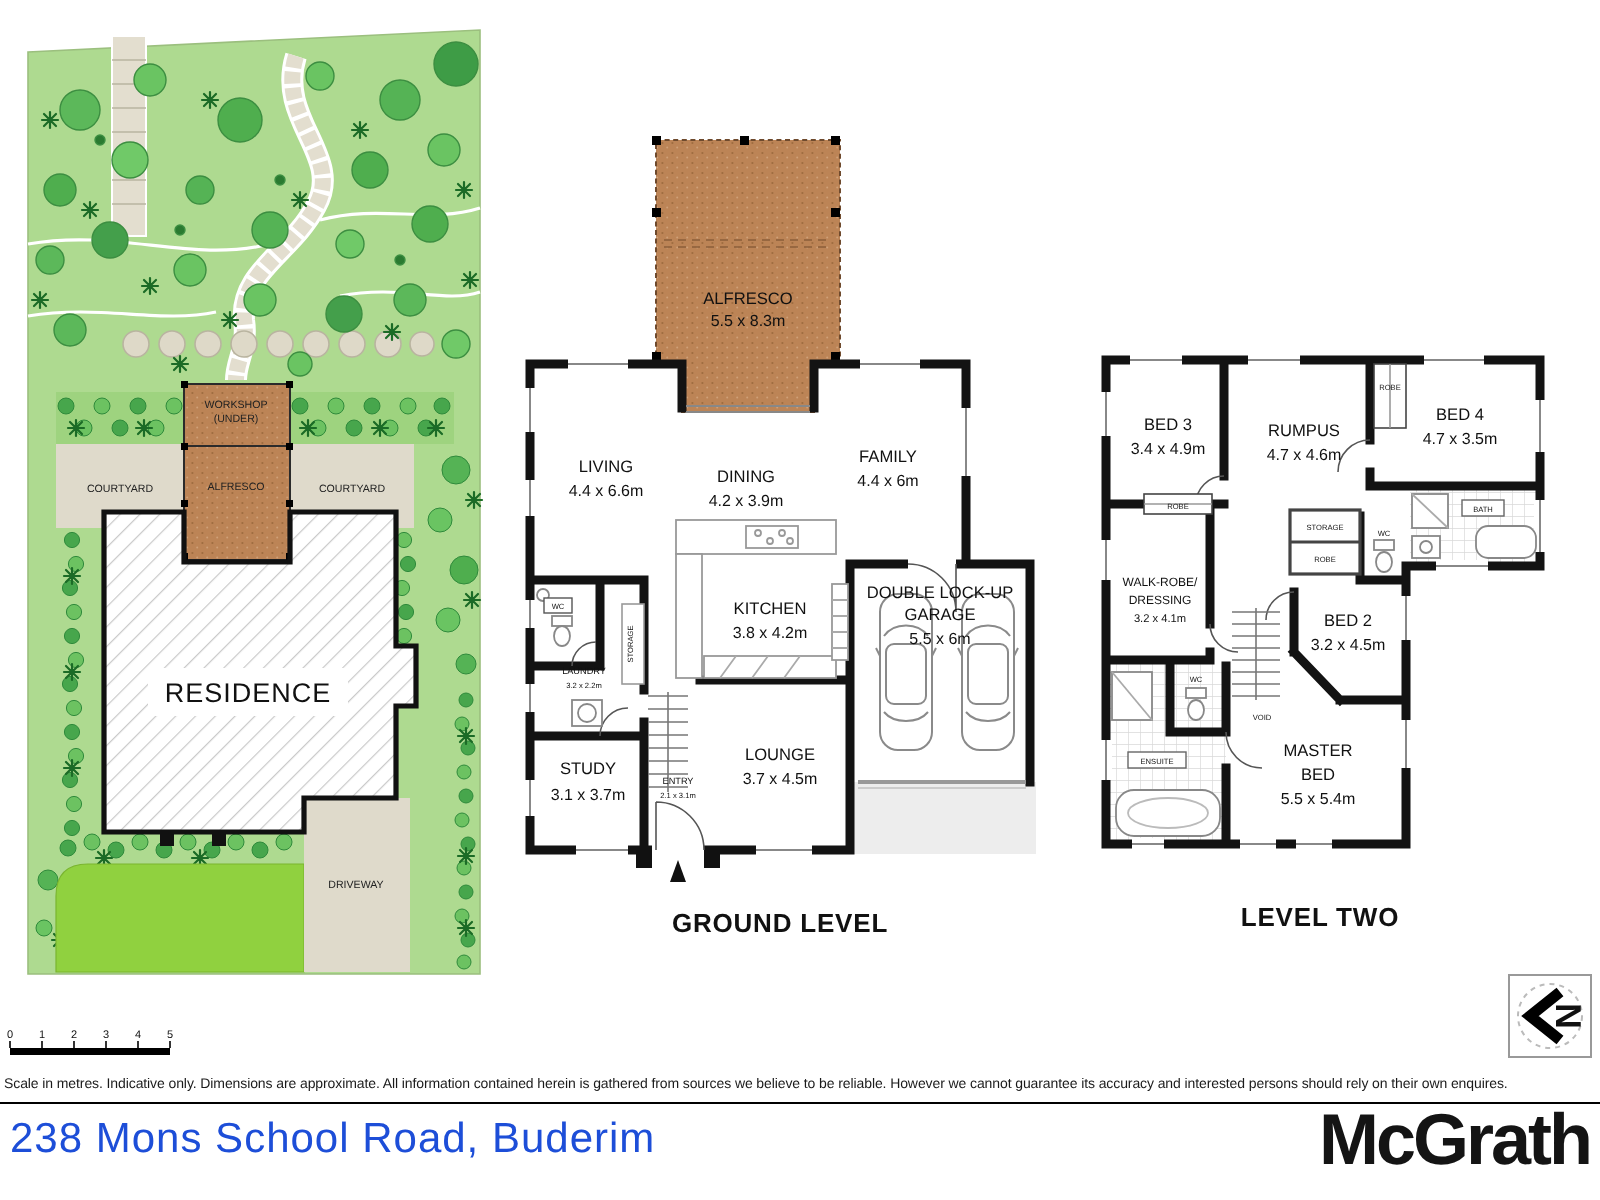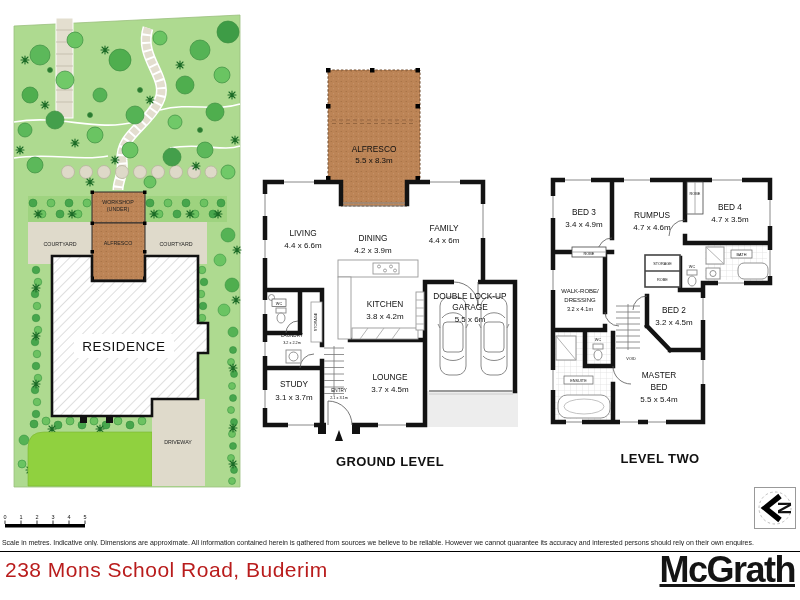--- a/index.html
+++ b/index.html
@@ -12,23 +12,23 @@
   .tiny{font-size:4.6px;}
   .micro{font-size:3.8px;}
   .plan-title{font-size:13px;font-weight:bold;letter-spacing:.4px;}
   .site-label{font-size:5.3px;fill:#222;}
   #stats{position:absolute;left:676px;top:488px;width:78px;font-size:9.3px;color:#1a1a1a;}
   #stats .row{display:flex;justify-content:space-between;line-height:10.6px;}
   #compass{position:absolute;left:754px;top:487px;width:42px;height:42px;}
   #disclaimer{position:absolute;left:2px;top:539px;width:797px;font-size:7px;color:#1a1a1a;
               white-space:nowrap;overflow:hidden;letter-spacing:-0.05px;}
   #rule{position:absolute;left:0;top:551px;width:800px;height:1px;background:#000;}
-  #address{position:absolute;left:5px;top:558px;font-size:21px;color:#b91c1c;letter-spacing:.5px;}
+  #address{position:absolute;left:5px;top:558px;font-size:21px;color:#1d4ed8;letter-spacing:.5px;}
   #brand{position:absolute;right:5px;top:549px;font-size:36px;font-weight:bold;color:#141414;
-         letter-spacing:-1.5px;text-decoration:underline;}
+         letter-spacing:-1.5px;}
   #scalebar{position:absolute;left:2px;top:512px;}
 </style>
 </head>
 <body>
 
 <div id="canvas">
 
   <svg style="left:8px;top:10px" width="236" height="525" viewBox="8 10 236 525">
     <defs>
       <pattern id="hatch" width="7" height="7" patternUnits="userSpaceOnUse" patternTransform="rotate(45)">

